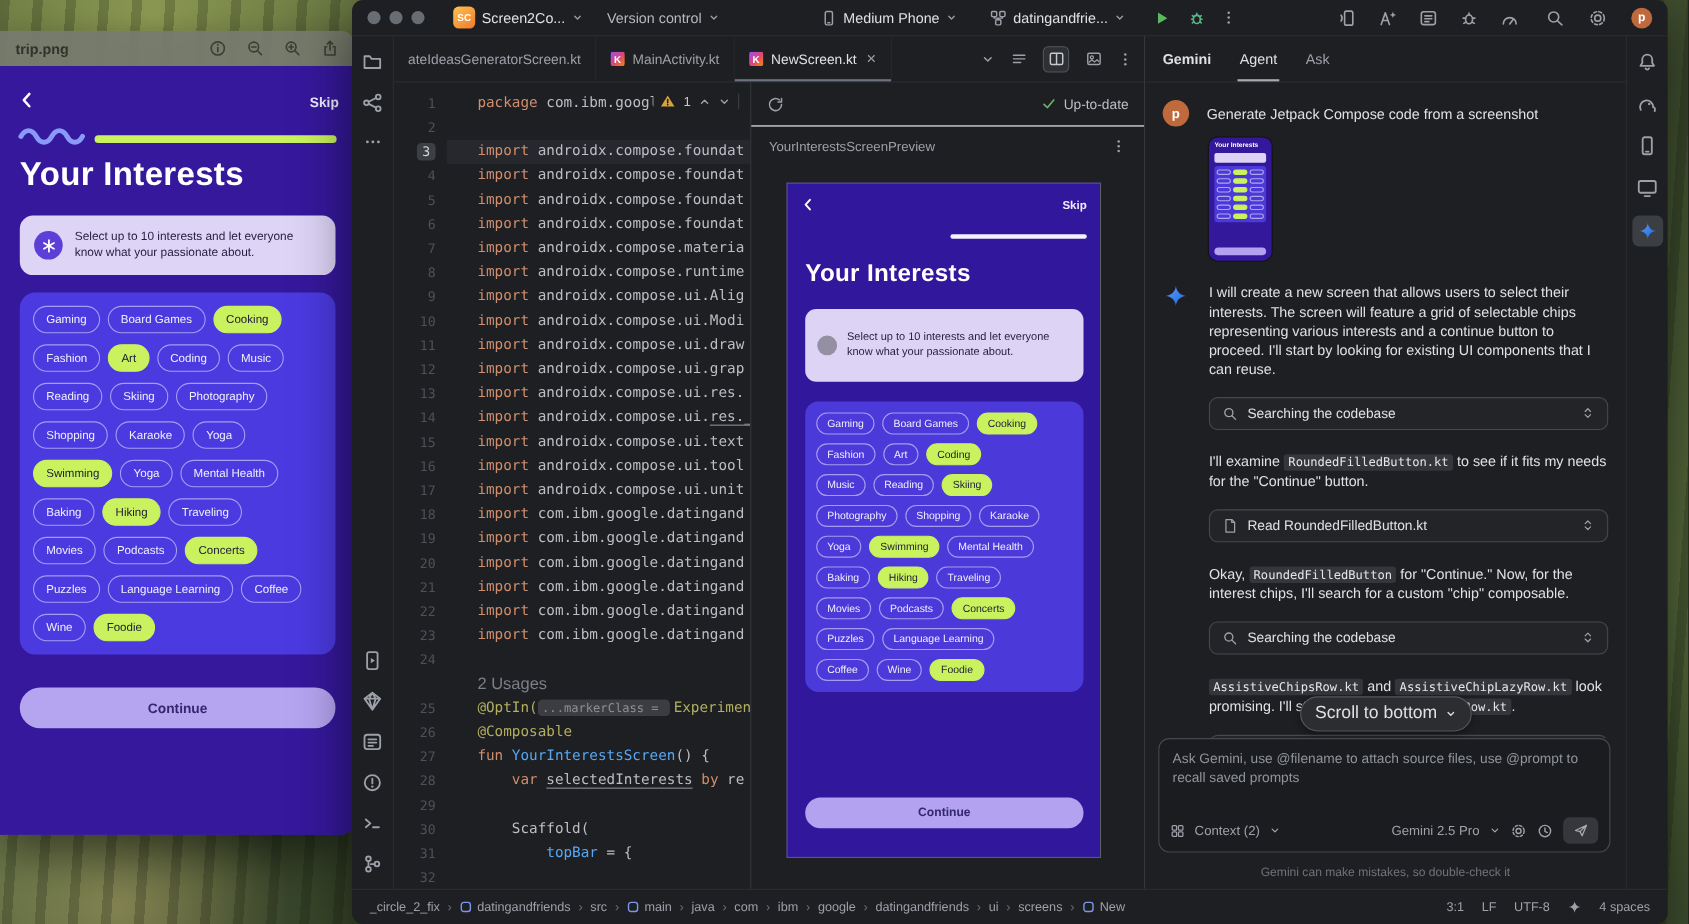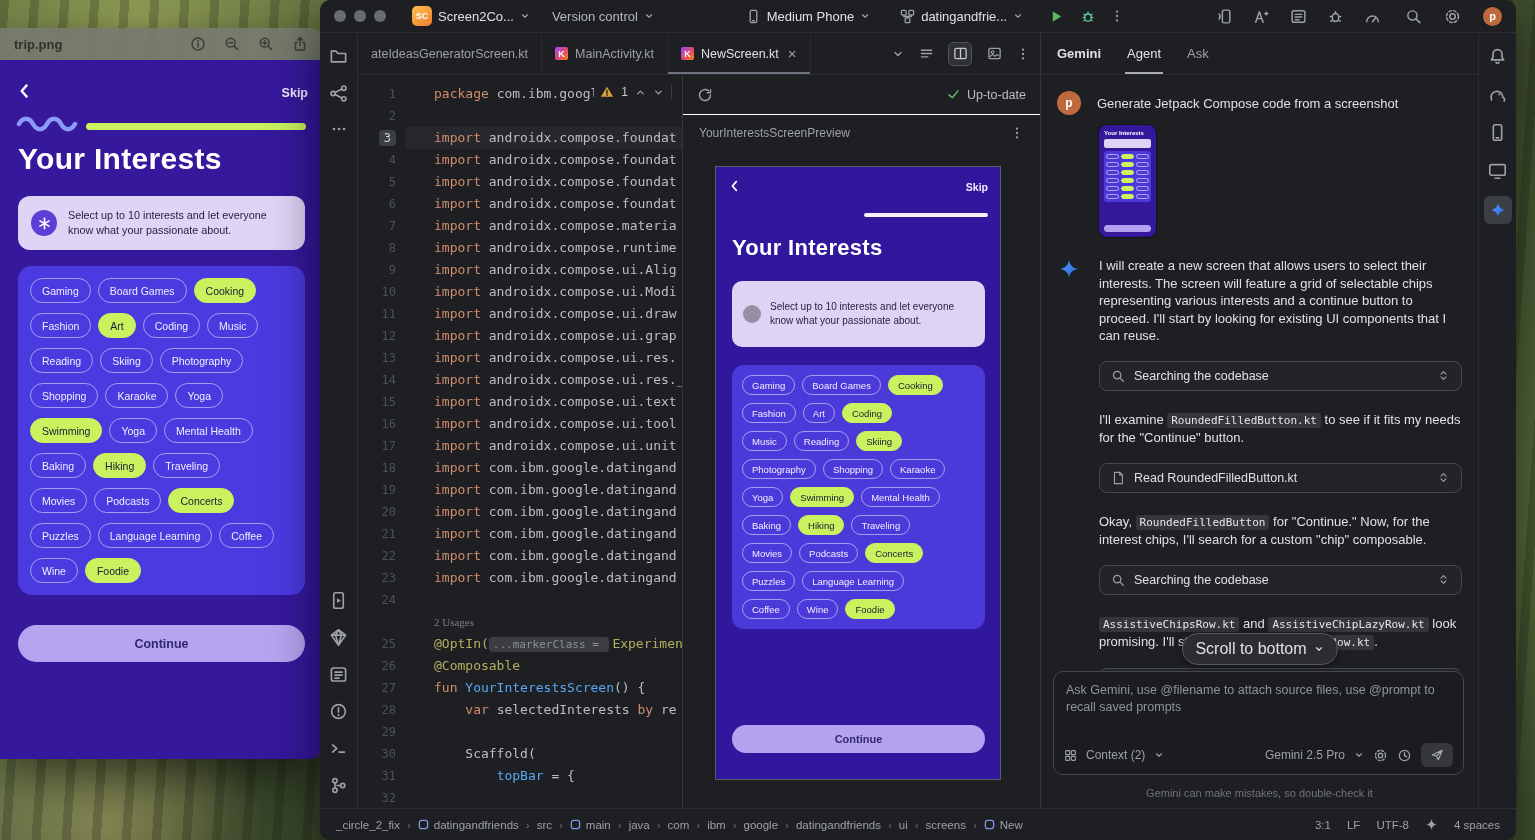--- a/index.html
+++ b/index.html
@@ -83,23 +83,23 @@
 .mode-btn{width:24px;height:24px;border-radius:5px;display:flex;align-items:center;justify-content:center}
 .mode-btn.sel{border:1px solid #50545B;background:#2E3034}
 #editor{position:absolute;left:38px;top:75px;width:324px;height:733px;display:flex;padding-top:8px}
 #gutter{width:48px;flex:none}
 .g-row{height:22px;line-height:22px;text-align:right;padding-right:10px;font-family:"DejaVu Sans Mono",monospace;font-size:12px;color:#4D5159}
 .g-row.caret span{background:#3C3F44;border-radius:4px;padding:1px 5px;color:#D0D3D8}
 #code{flex:1;overflow:hidden}
 .cl{height:22px;line-height:22px;white-space:pre;font-family:"DejaVu Sans Mono",monospace;font-size:13px;padding-left:28px;overflow:hidden}
 .cl.caret{background:#26282E}
 .k{color:#CF8E6D}.f{color:#BCBEC4}.a{color:#B3AE60}.fn{color:#56A8F5}.c{color:#56A8F5}.p{color:#56A8F5}
-.u{text-decoration-color:#8A8E96;text-underline-offset:3px}
+.u{text-decoration:underline;text-decoration-color:#8A8E96;text-underline-offset:3px}
 .h{background:#3B3D42;color:#8C9096;border-radius:4px;padding:1px 4px;font-size:11px;margin-right:3px}
-.inlay{color:#7B7F86;font-size:11px;font-family:Liberation Serif, serif}
+.inlay{color:#7B7F86;font-size:15px;font-family:Liberation Sans, sans-serif}
 #problems{position:absolute;right:4px;top:6px;height:22px;display:flex;align-items:center;gap:7px;background:#1E1F22;padding:0 6px;font-size:12px;color:#C8CAD0}
 .pdiv{width:1px;height:14px;background:#3C3E43}
 #preview{position:absolute;left:362px;top:75px;width:358px;height:733px;border-left:1px solid #35373B}
 .pv-toolbar{height:40px;display:flex;align-items:center;padding:0 14px;border-bottom:1px solid #ffffff}
 .pv-status{margin-left:auto;display:flex;align-items:center;gap:7px;font-size:12.5px;color:#BCBEC4}
 .pv-label-row{height:36px;display:flex;align-items:center;padding:0 16px;font-size:12px;color:#9DA0A8}
 .pv-label-row .ic{margin-left:auto}
 #gemini{position:absolute;left:720px;top:33px;width:438px;height:775px;border-left:1px solid #35373B}
 .gm-head{height:42px;display:flex;align-items:center;gap:26px;padding:0 16px;border-bottom:1px solid #2B2D30}
 .gm-title{font-size:13px;font-weight:700;color:#DFE1E5}

